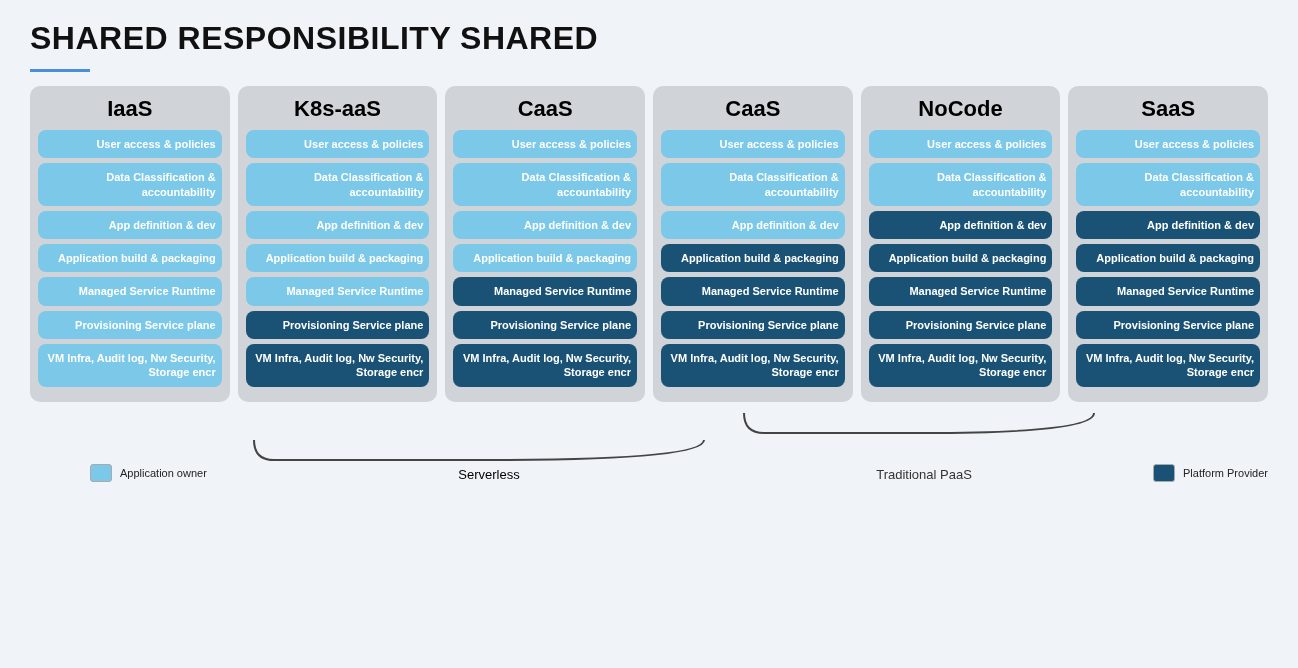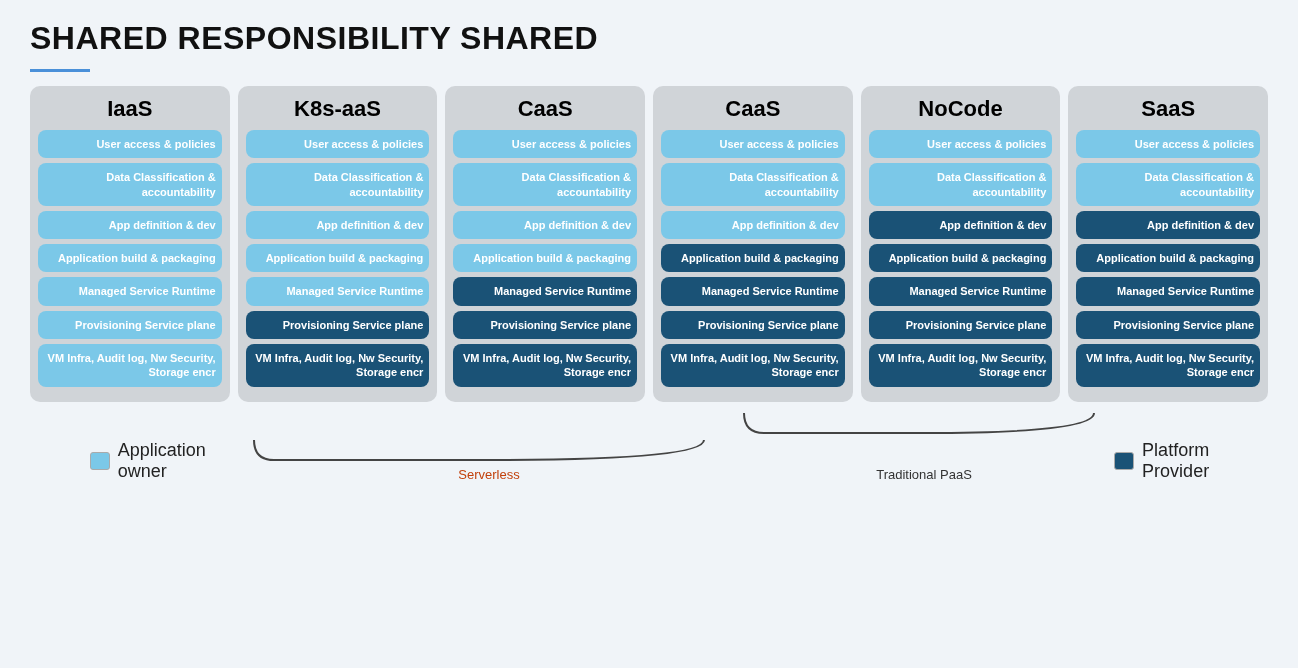--- a/index.html
+++ b/index.html
@@ -87,21 +87,21 @@
     }
     .cell-dark {
       background: #1a5276;
       color: #fff;
     }
     .legend-item {
       display: flex;
       flex-direction: row;
       align-items: center;
       gap: 8px;
-      font-size: 18px;
+      font-size: 11px;
       color: #222;
       font-weight: 500;
     }
     .legend-box {
       width: 22px;
       height: 18px;
       border-radius: 3px;
       border: 1px solid #aaa;
     }
     .legend-box-light { background: #7bc8e8; }
@@ -185,21 +185,21 @@
     <div class="legend-item">
       <div class="legend-box legend-box-light"></div>
       <span>Application owner</span>
     </div>
   </div>
 
   <div style="display:flex; flex-direction:column; align-items:center; flex:2.5; margin-bottom:0;">
     <svg width="490" height="30" viewBox="0 0 490 30">
       <path d="M10,5 Q10,25 30,25 L245,25 Q460,25 460,5" stroke="#444" stroke-width="2" fill="none"></path>
     </svg>
-    <span style="font-size:13px; color:#c2410c; font-weight:500; margin-top:2px;">Serverless</span>
+    <span style="font-size:13px; color:#000000; font-weight:500; margin-top:2px;">Serverless</span>
   </div>
 
   <div style="display:flex; flex-direction:column; align-items:center; flex:2; margin-bottom:0;gap:27px;">
     <svg width="380" height="30" viewBox="0 0 380 30">
       <path d="M10,5 Q10,25 30,25 L190,25 Q360,25 360,5" stroke="#444" stroke-width="2" fill="none"></path>
     </svg>
     <span style="font-size:13px; color:#333; font-weight:500; margin-top:2px;">Traditional PaaS</span>
   </div>
 
   <div style="flex:1; display:flex; justify-content:flex-end;">

